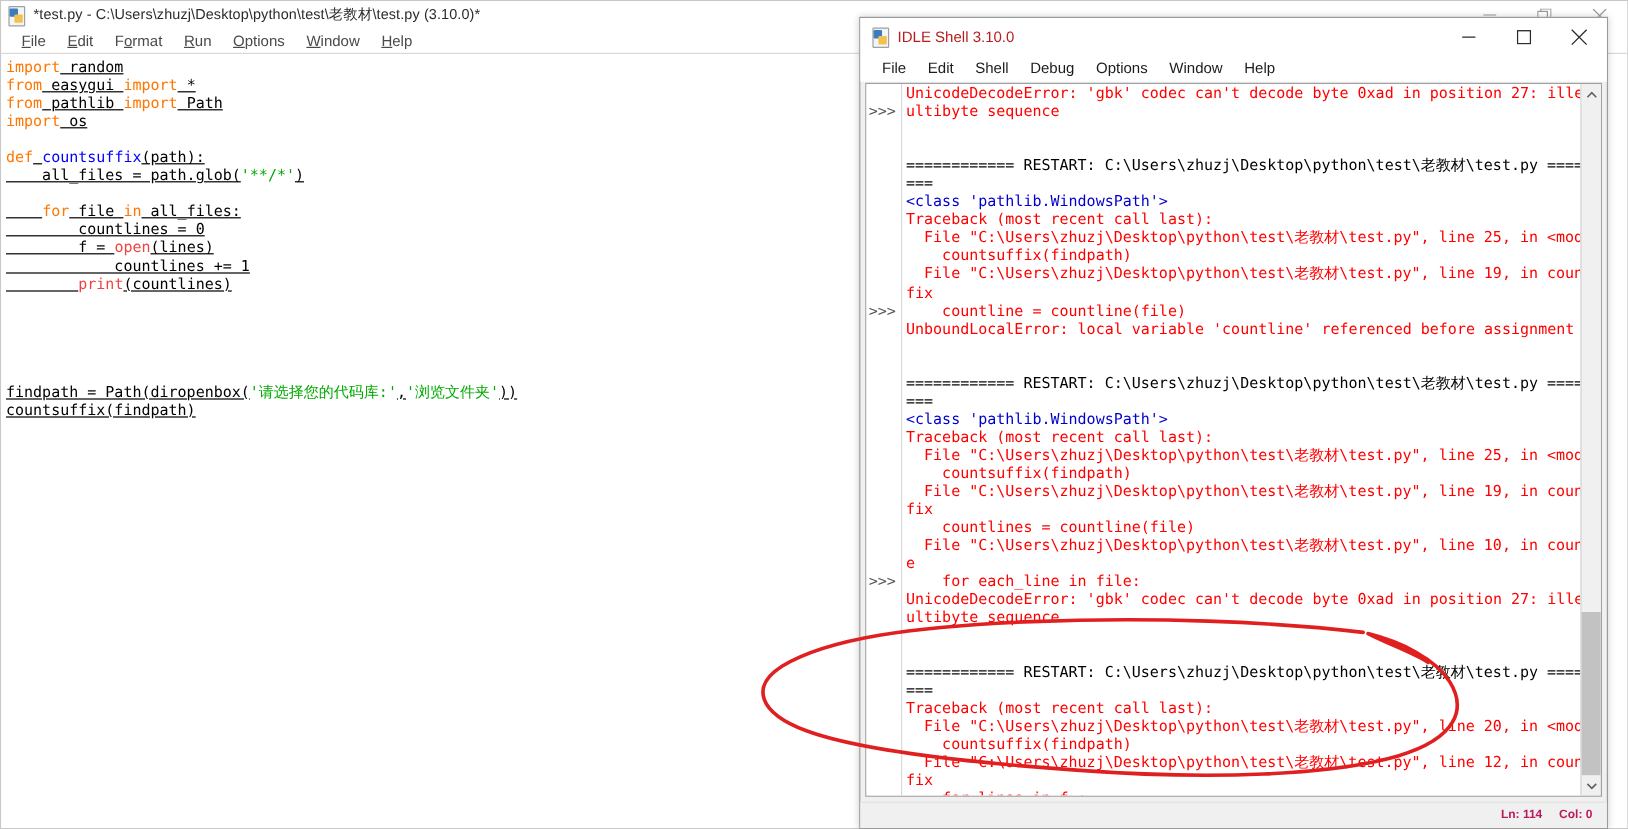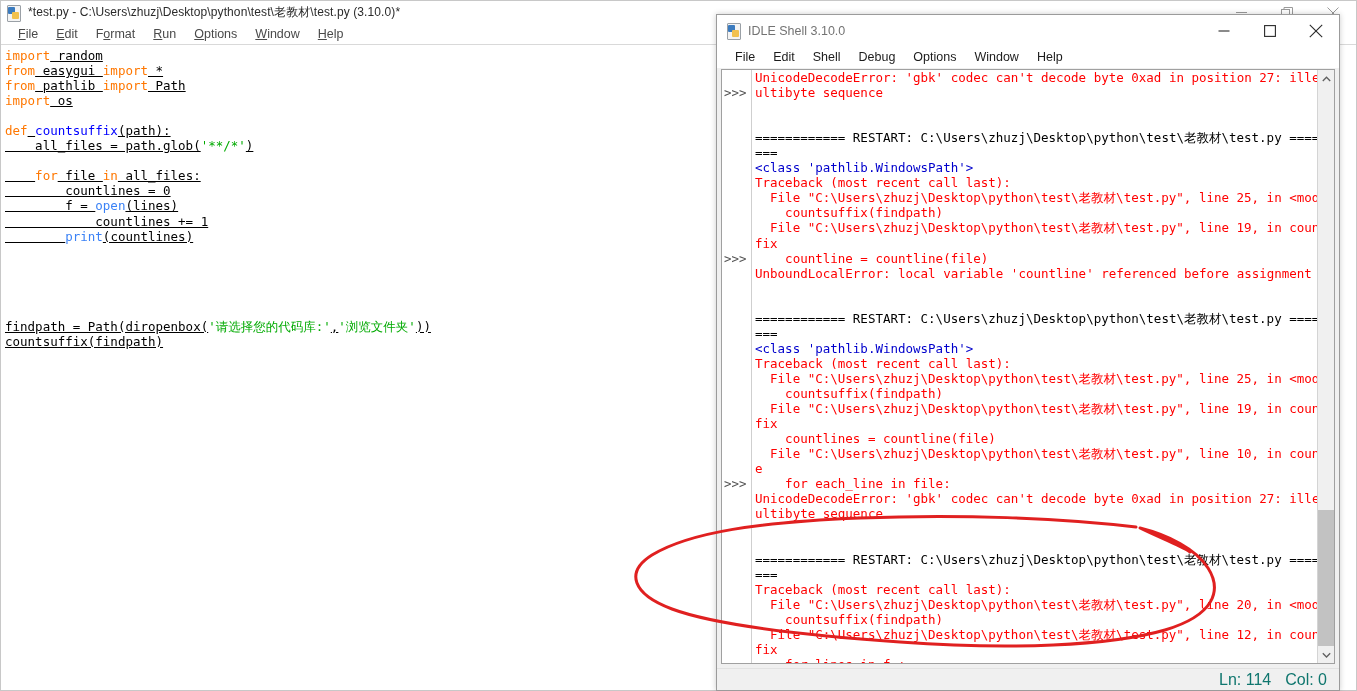--- a/index.html
+++ b/index.html
@@ -114,21 +114,21 @@
     font-family: "DejaVu Sans Mono", "Liberation Mono", monospace;
     font-size: 12.5px;
     line-height: 15.05px;
     white-space: pre;
     color: #000000;
   }
 
   
   .kw       { color: #ff7700; }      
   .defname  { color: #0000ff; }      
-  .builtin  { color: #3b82f6; }      
+  .builtin  { color: #ef4444; }      
   .str      { color: #00aa00; }      
   .plain    { color: #000000; text-decoration: underline; }
 
   
   #shell-window {
     position: absolute;
     left: 716px; top: 14px;
     width: 624px; height: 677px;
     background: #f0f0f0;
     border: 1px solid #9b9b9b;
@@ -139,21 +139,21 @@
     position: absolute;
     left: 0; top: 0;
     width: 100%; height: 31px;
     background: #ffffff;
     display: flex; align-items: center;
     padding-left: 9px;
     box-sizing: border-box;
   }
   #shell-title-text {
     font-size: 12.5px;
-    color: #737373;
+    color: #b91c1c;
     white-space: nowrap;
     text-align: right;
   }
   .sh-tb-buttons {
     position: absolute; right: 0; top: 0;
     display: flex; height: 31px;
   }
   .sh-tb-btn {
     width: 46px; height: 31px;
     display: flex; align-items: center; justify-content: center;
@@ -252,24 +252,25 @@
     width: 100%; height: 22px;
     background: #f0f0f0;
     display: flex;
     align-items: center;
     justify-content: flex-end;
     padding-right: 12px;
     box-sizing: border-box;
     border-top: 1px solid #e2e2e2;
   }
   .status-text {
-    font-size: 16px;
-    color: #0f766e;
+    font-size: 10px;
+    color: #be185d;
     margin-left: 14px;
     white-space: nowrap;
+    font-weight: bold;
   }
 
   
   #annotation-layer {
     position: absolute;
     left: 0; top: 0;
     width: 1357px; height: 691px;
     pointer-events: none;
   }
 </style>

